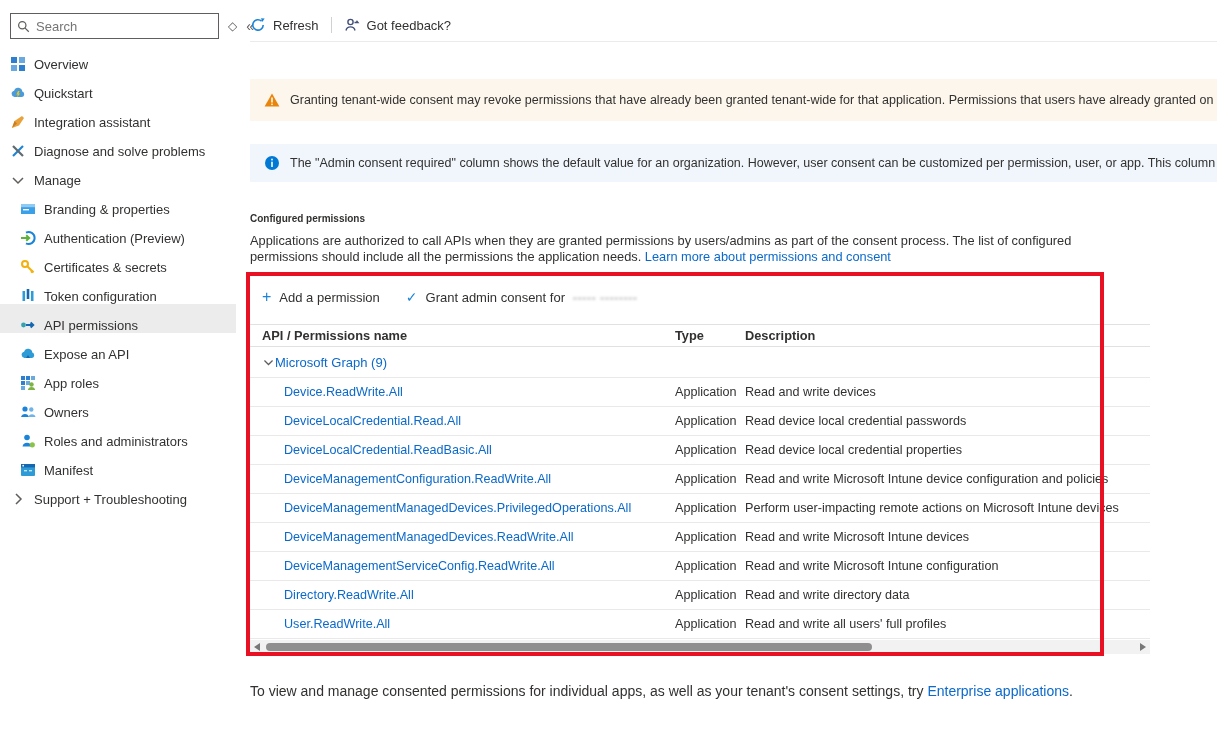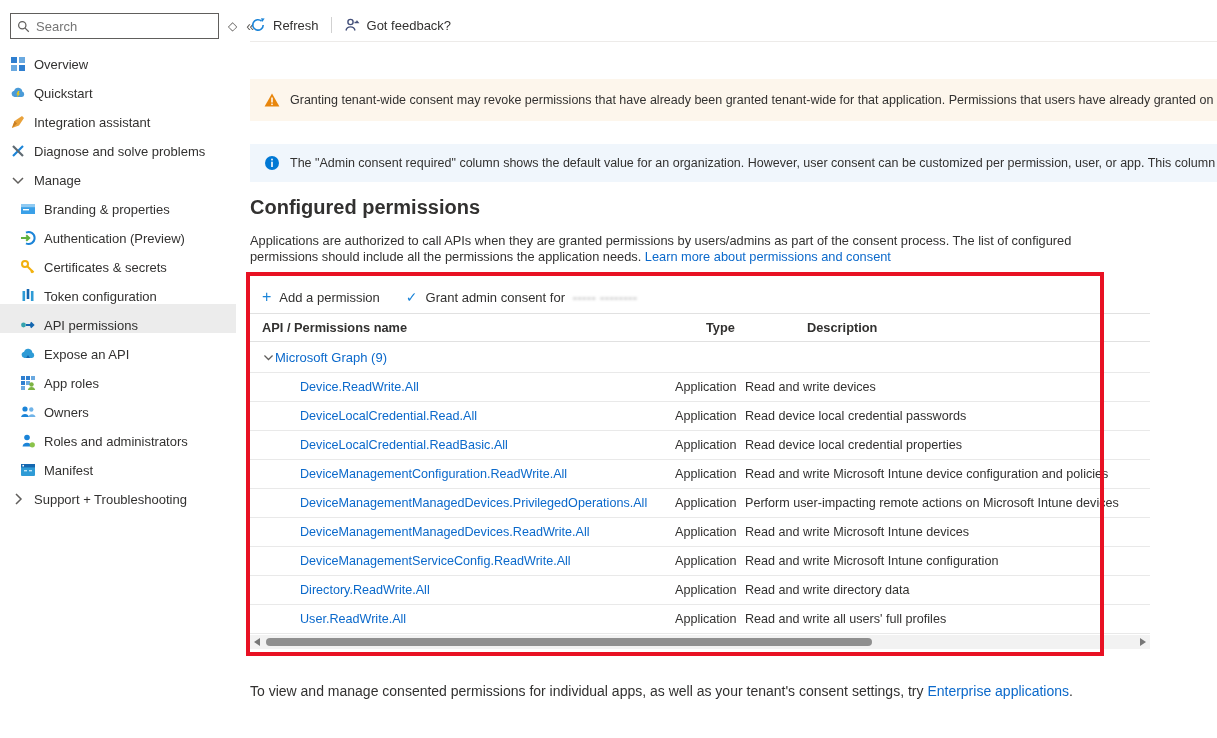--- a/index.html
+++ b/index.html
@@ -23,34 +23,34 @@
   .nav-label { font-size:13px; color:#323130; }
   
   #main { position:absolute; left:236px; top:0; right:0; height:100%; }
   .toolbar { position:absolute; left:14px; top:14px; display:flex; align-items:center; gap:12px; height:22px; }
   .tb-btn { display:flex; align-items:center; gap:7px; cursor:pointer; color:#323130; }
   .tb-sep { width:1px; height:16px; background:#d1d1d1; }
   .toolbar-divider { position:absolute; left:14px; right:0; top:41px; height:1px; background:#edebe9; }
   .banner { position:absolute; left:14px; right:0; display:flex; align-items:center; gap:10px; padding:0 14px; overflow:hidden; white-space:nowrap; font-size:12.5px; }
   #warning-banner { top:79px; height:42px; background:#fdf6ec; }
   #info-banner { top:144px; height:38px; background:#f0f6fc; }
-  .section-title { position:absolute; left:14px; top:196px; font-size:20px; font-weight:600; }
+  .section-title { position:absolute; left:14px; top:213px; font-size:10px; font-weight:600; }
   .section-desc { position:absolute; left:14px; top:233px; width:892px; line-height:16px; font-size:12.8px; }
   a.link, .link { color:#0b69cb; text-decoration:none; cursor:pointer; }
   
   #perm-table { position:absolute; left:14px; top:284px; width:900px; }
   .cmdbar { display:flex; align-items:center; gap:26px; height:26px; padding-left:12px; }
   .cmd { display:flex; align-items:center; gap:8px; cursor:pointer; color:#323130; }
   .cmd .sym { color:#1b84d8; font-size:16px; line-height:1; }
   .redacted { color:#555; letter-spacing:1px; filter:blur(1.4px); font-size:11px; }
-  .thead { display:grid; grid-template-columns:425px 70px 1fr; align-items:center; height:29px; margin-top:3px; border-top:1px solid #e1e1e1; border-bottom:1px solid #e1e1e1; font-weight:600; font-size:12.8px;gap:31px; }
+  .thead { display:grid; grid-template-columns:425px 70px 1fr; align-items:center; height:23px; margin-top:14px; border-top:1px solid #e1e1e1; border-bottom:1px solid #e1e1e1; font-weight:600; font-size:12.8px; }
   .thead .c1 { padding-left:12px; }
   .group-row { display:flex; align-items:center; height:31px; padding-left:12px; border-bottom:1px solid #e9e9e9; cursor:pointer; }
   .trow { display:grid; grid-template-columns:425px 70px 1fr; align-items:center; height:29px; border-bottom:1px solid #e9e9e9; font-size:12.6px; }
-  .trow .pname { padding-left:50px; overflow:hidden; text-overflow:ellipsis; white-space:nowrap; }
+  .trow .pname { padding-left:34px; overflow:hidden; text-overflow:ellipsis; white-space:nowrap; }
   .trow .pdesc, .trow .ptype { white-space:nowrap; overflow:hidden; }
   
   .hscroll { position:relative; height:14px; background:#f2f2f2; margin-top:1px; }
   .hthumb { position:absolute; left:16px; top:3px; width:606px; height:8px; border-radius:4px; background:#8f8f8f; cursor:grab; }
   .arr { position:absolute; top:3px; width:0; height:0; border-top:4px solid transparent; border-bottom:4px solid transparent; cursor:pointer; }
   .arr-left { left:4px; border-right:6px solid #777; }
   .arr-right { right:4px; border-left:6px solid #777; }
   
   #annotation-box { position:absolute; left:10px; top:272px; width:858px; height:384px; border:4px solid #e81123; pointer-events:none; z-index:5; }
   .footer-note { position:absolute; left:14px; top:683px; font-size:14px; white-space:nowrap; }

